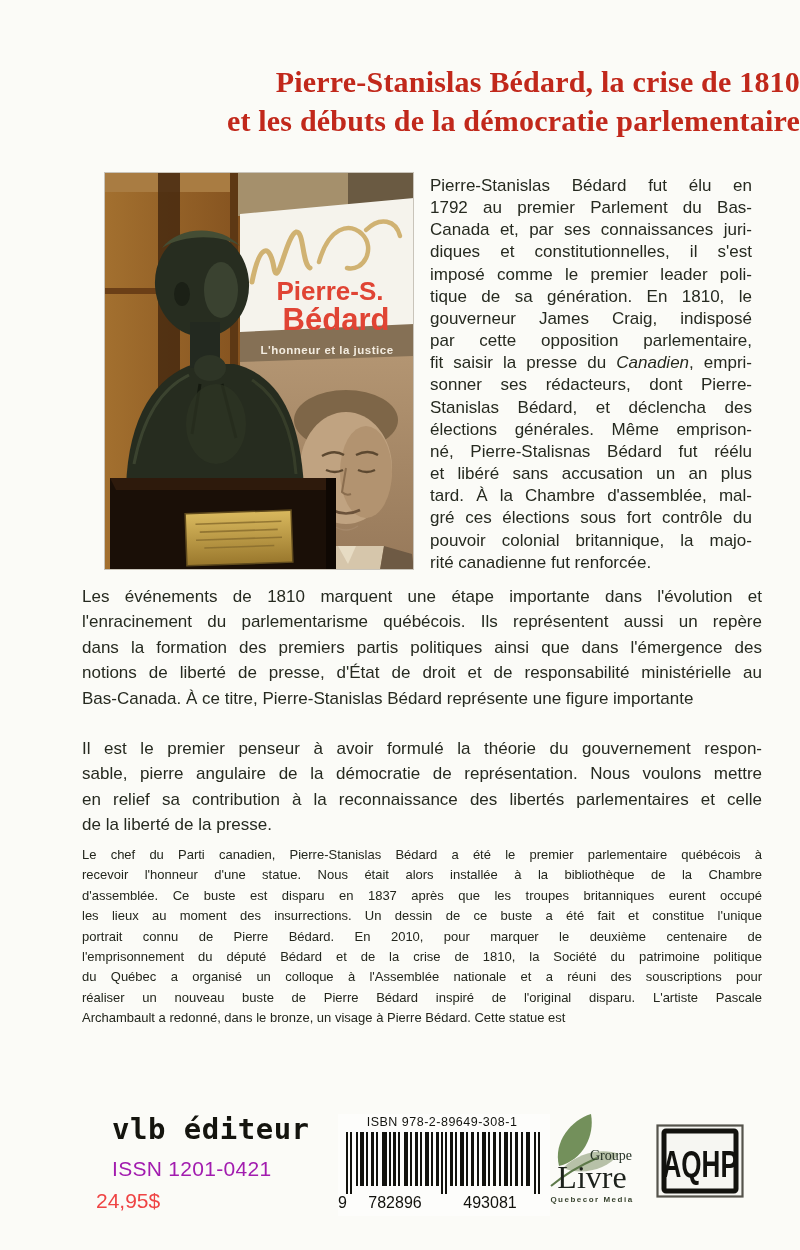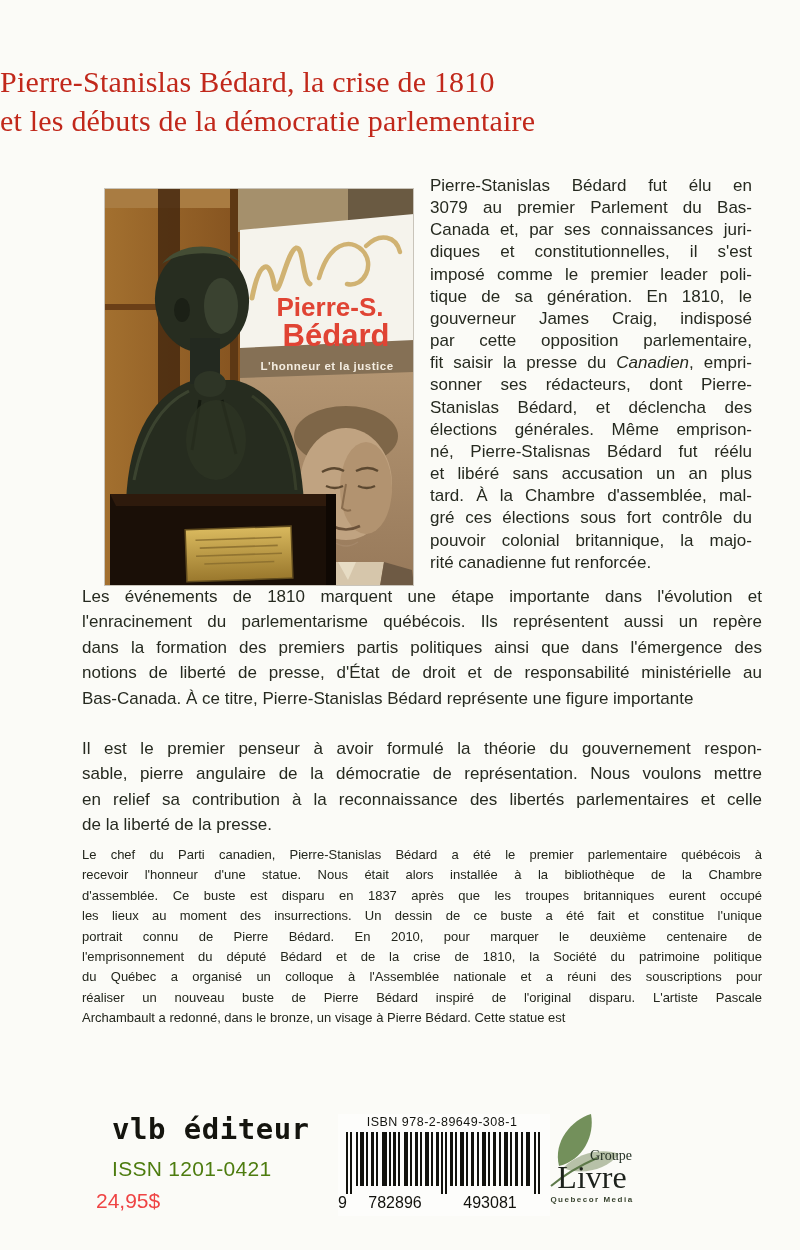--- a/index.html
+++ b/index.html
@@ -2,42 +2,42 @@
 <html><head>
 <meta charset="utf-8">
 <style>
   *{margin:0;padding:0;box-sizing:border-box}
   html,body{background:#9a9a96}
   #page{position:relative;width:800px;height:1250px;margin:0 auto;background:#fbfbf7;
         font-family:"Liberation Sans",sans-serif;color:#262a20;overflow:hidden}
   .abs{position:absolute}
 
   
-  #title{left:0;top:62px;width:800px;text-align:left;
-         font-family:"Liberation Serif",serif;font-weight:normal;
+  #title{left:0;top:62px;width:800px;text-align:right;
+         font-family:"Liberation Serif",serif;font-weight:bold;
          font-size:30px;line-height:39px;color:#c1281b;letter-spacing:.2px}
 
   
   .para .line{text-align:justify;text-align-last:justify;white-space:normal}
   .para .line:last-child{text-align-last:left}
   .it{font-style:italic}
 
   #intro{left:430px;top:175px;width:322px;font-size:17px;line-height:22.15px}
   #para2{left:82px;top:584px;width:680px;font-size:17px;line-height:25.4px}
   #para3{left:82px;top:736px;width:680px;font-size:17px;line-height:25.4px}
   #para4{left:82px;top:845px;width:680px;font-size:13px;line-height:20.4px;color:#23261d}
 
   
-  #photo{left:104px;top:188px;width:310px;height:398px}
+  #photo{left:104px;top:172px;width:310px;height:398px}
   #photo svg{display:block}
 
   
   #publisher{left:112px;top:1112px;font-family:"DejaVu Sans Mono",monospace;
              font-weight:bold;font-size:29px;color:#14140e;letter-spacing:.5px}
-  #issn{left:112px;top:1157px;font-size:21px;letter-spacing:.3px;color:#4d7c0f}
+  #issn{left:112px;top:1157px;font-size:21px;letter-spacing:.3px;color:#a21caf}
   #price{left:96px;top:1189px;font-size:21px;color:#ef4444}
   #barcode{left:338px;top:1114px}
   #grouplogo{left:545px;top:1108px}
   #aqhp{left:656px;top:1124px}
 </style>
 </head>
 <body>
 
 <div id="page">
 
@@ -133,21 +133,21 @@
         <rect x="96" y="358" width="78" height="1.6" fill="#8a6d2e" opacity=".85"></rect>
         <rect x="92" y="366" width="86" height="1.6" fill="#8a6d2e" opacity=".85"></rect>
         <rect x="100" y="374" width="70" height="1.6" fill="#8a6d2e" opacity=".85"></rect>
       </g>
       <rect x="0.5" y="0.5" width="309" height="397" fill="none" stroke="#c9c4ba"></rect>
     </svg>
   </div>
 
   <div id="intro" class="abs para">
       <div class="line"><span>Pierre-Stanislas Bédard fut élu en</span></div>
-      <div class="line"><span>3079 au premier Parlement du Bas-</span></div>
+      <div class="line"><span>1792 au premier Parlement du Bas-</span></div>
       <div class="line"><span>Canada et, par ses connaissances juri-</span></div>
       <div class="line"><span>diques et constitutionnelles, il s'est</span></div>
       <div class="line"><span>imposé comme le premier leader poli-</span></div>
       <div class="line"><span>tique de sa génération. En 1810, le</span></div>
       <div class="line"><span>gouverneur James Craig, indisposé</span></div>
       <div class="line"><span>par cette opposition parlementaire,</span></div>
       <div class="line"><span>fit saisir la presse du </span><span class="it">Canadien</span><span>, empri-</span></div>
       <div class="line"><span>sonner ses rédacteurs, dont Pierre-</span></div>
       <div class="line"><span>Stanislas Bédard, et déclencha des</span></div>
       <div class="line"><span>élections générales. Même emprison-</span></div>
@@ -245,14 +245,23 @@
         <path d="M14,58 C8,34 26,12 46,6 C50,28 38,52 14,58 Z" fill="#73905b"></path>
         <path d="M18,60 C34,44 58,40 74,46 C62,62 36,68 18,60 Z" fill="#b7c1a8"></path>
         <path d="M6,78 C20,66 34,58 52,50" stroke="#5e7a4a" stroke-width="2" fill="none"></path>
       </g>
       <text x="66" y="52" text-anchor="middle" font-family="Liberation Serif, serif" font-size="14" fill="#243024">Groupe</text>
       <text x="47" y="80" text-anchor="middle" font-family="Liberation Serif, serif" font-size="32" fill="#1d221c">Livre</text>
       <text x="47" y="94" text-anchor="middle" font-family="Liberation Sans, sans-serif" font-weight="bold" font-size="8" letter-spacing="1.5" fill="#39442f">Quebecor Media</text>
     </svg>
   </div>
 
+  <div id="aqhp" class="abs">
+    <svg width="88" height="76" viewBox="0 0 88 76">
+      <rect x="1.5" y="1.5" width="85" height="71" fill="#f6f6f2" stroke="#55544c" stroke-width="2.2"></rect>
+      <rect x="8" y="7" width="72" height="60" fill="none" stroke="#12120e" stroke-width="5" rx="2"></rect>
+      <g transform="scale(0.93,1.32)">
+        <text x="47.5" y="40" text-anchor="middle" font-family="Liberation Sans, sans-serif" font-weight="bold" font-size="28" fill="#12120e">AQHP</text>
+      </g>
+    </svg>
+  </div>
 
 </div>
 
 </body></html>

